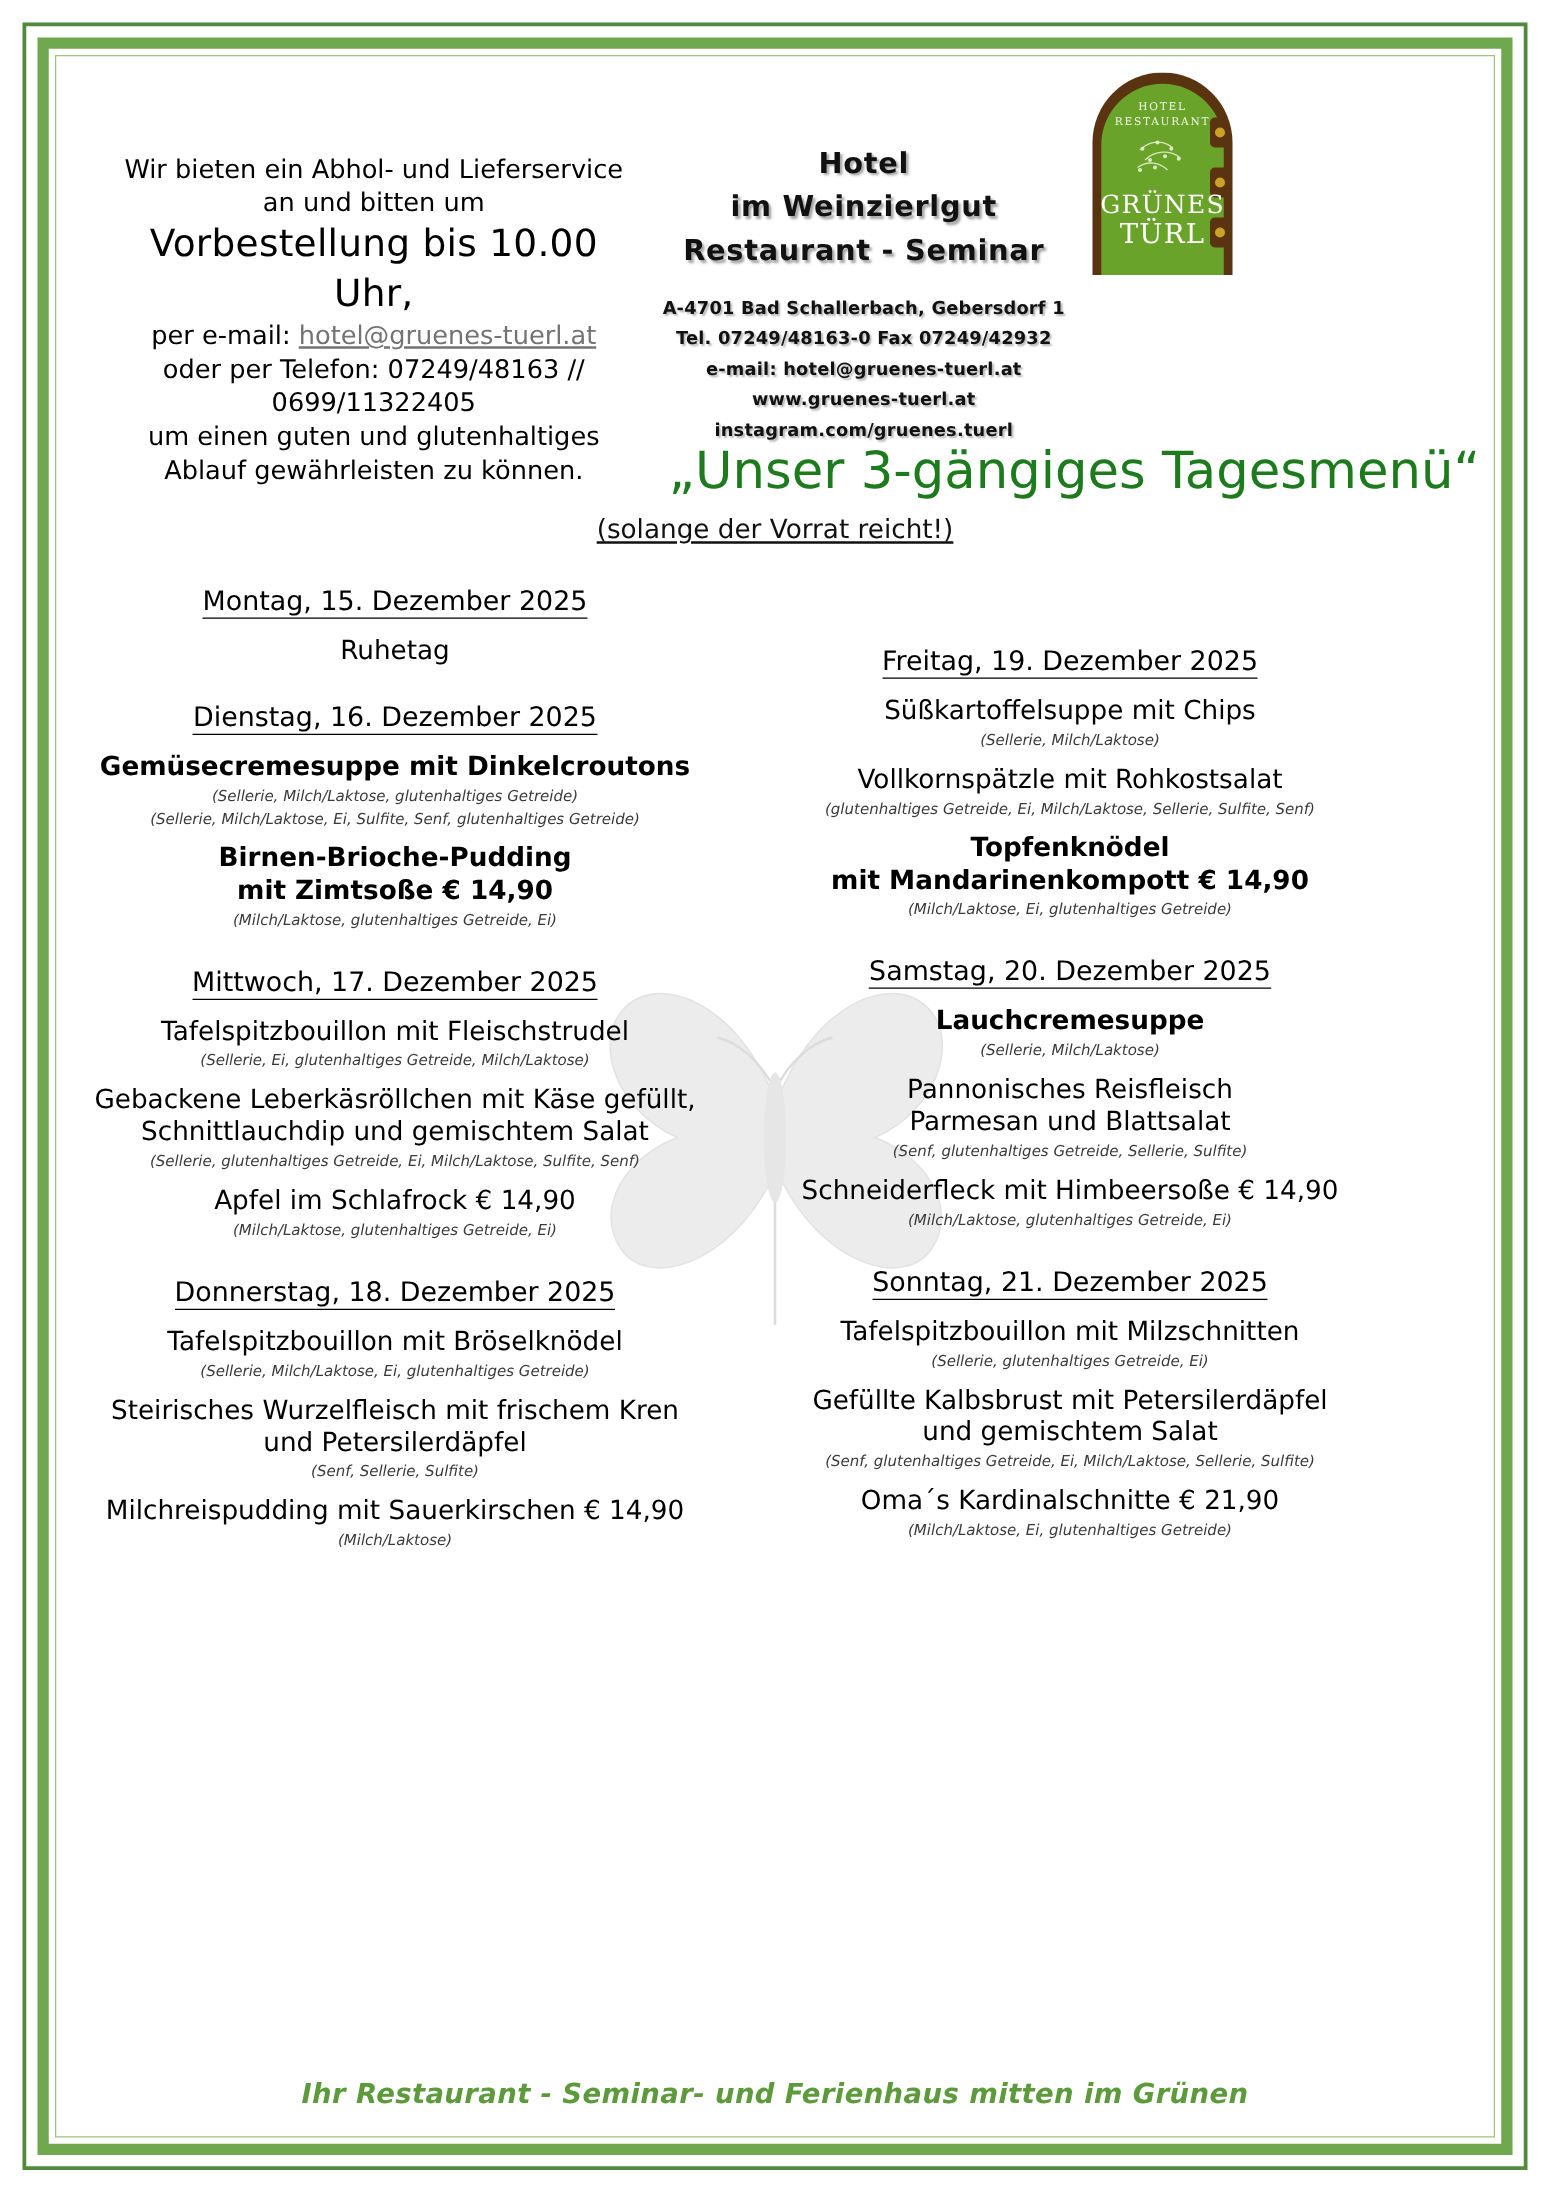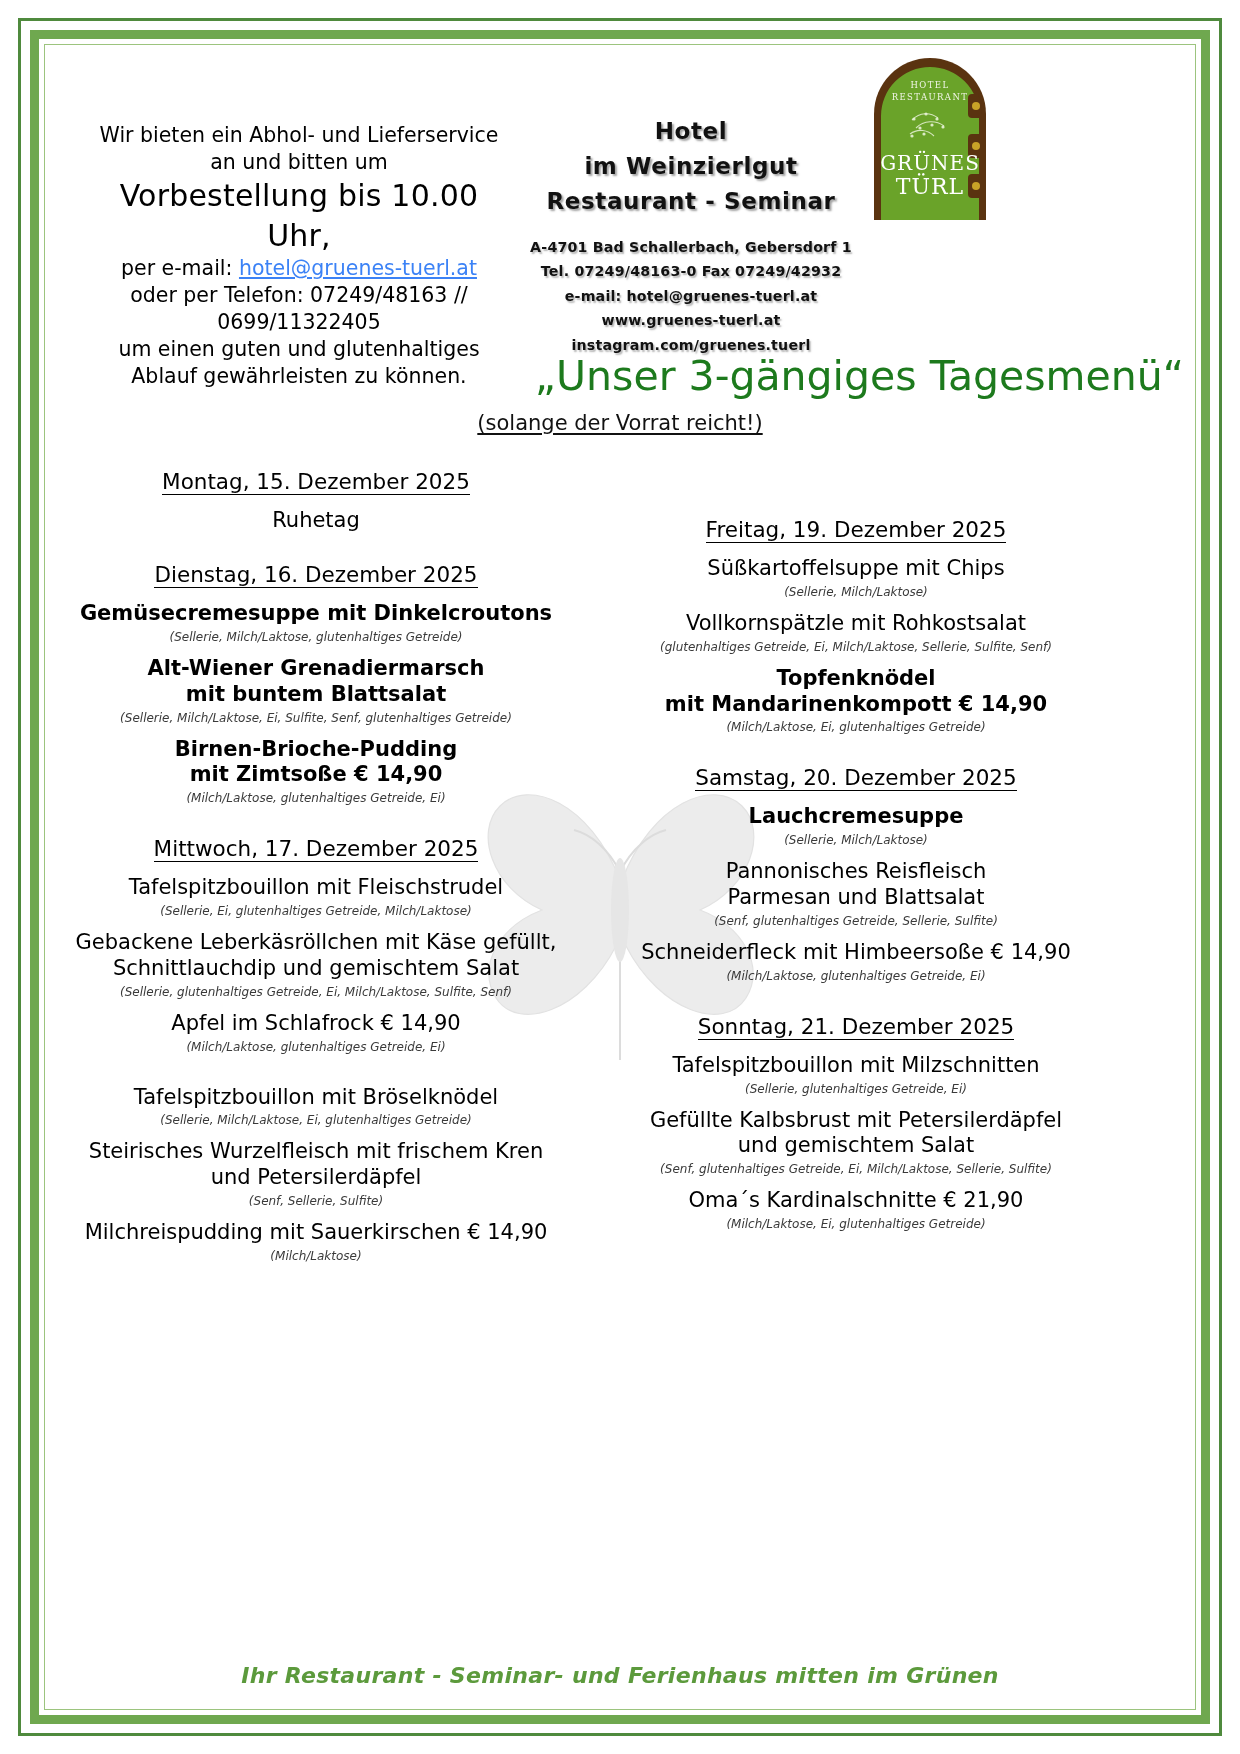--- a/index.html
+++ b/index.html
@@ -38,21 +38,21 @@
   .promo{
     position:absolute;left:28px;top:70px;width:430px;
     text-align:center;color:#000;
     font-family:"DejaVu Sans", sans-serif;
     line-height:1.32;
   }
   .promo .l1{font-size:20.5px;}
   .promo .big{font-size:30px;letter-spacing:.2px;margin-top:0;}
   .promo .l2{font-size:20.5px;}
   .promo .l3{font-size:20.5px;}
-  .promo a{color:#3b82f6;text-decoration:underline;text-align:center;}
+  .promo a{color:#737373;text-decoration:underline;text-align:center;}
 
   .hotelblock{
     position:absolute;left:470px;top:62px;width:330px;text-align:center;
     color:#111;
   }
   .hotelblock .hname{
     font-size:23px;font-weight:bold;line-height:1.52;letter-spacing:.6px;
     text-shadow:2px 2px 2px rgba(90,90,90,.55);
   }
   .hotelblock .hcontact{
@@ -197,36 +197,33 @@
     <div class="titlewrap">
       <div class="maintitle" style="color: rgb(29, 122, 29);">„Unser 3-gängiges Tagesmenü“</div>
       <div class="subtitle">(solange der Vorrat reicht!)</div>
     </div>
 
     <div class="columns">
       <div class="col col-left" id="col-left">
           <div class="day"><div class="day-date">Montag, 15. Dezember 2025</div><div class="rest">Ruhetag</div></div>
           <div class="day"><div class="day-date">Dienstag, 16. Dezember 2025</div><div class="dish bold first">
               <div>Gemüsecremesuppe mit Dinkelcroutons</div>
-            </div><div class="allerg">(Sellerie, Milch/Laktose, glutenhaltiges Getreide)</div><div class="dish bold">
-              <div>Alt-Wiener Grenadiermarsch</div>
-              <div>mit buntem Blattsalat</div>
-            </div><div class="allerg">(Sellerie, Milch/Laktose, Ei, Sulfite, Senf, glutenhaltiges Getreide)</div><div class="dish bold">
+            </div><div class="allerg">(Sellerie, Milch/Laktose, glutenhaltiges Getreide)</div><div class="allerg">(Sellerie, Milch/Laktose, Ei, Sulfite, Senf, glutenhaltiges Getreide)</div><div class="dish bold">
               <div>Birnen-Brioche-Pudding</div>
               <div>mit Zimtsoße  € 14,90</div>
             </div><div class="allerg">(Milch/Laktose, glutenhaltiges Getreide, Ei)</div></div>
           <div class="day"><div class="day-date">Mittwoch, 17. Dezember 2025</div><div class="dish first">
               <div>Tafelspitzbouillon mit Fleischstrudel</div>
             </div><div class="allerg">(Sellerie, Ei, glutenhaltiges Getreide, Milch/Laktose)</div><div class="dish">
               <div>Gebackene Leberkäsröllchen mit Käse gefüllt,</div>
               <div>Schnittlauchdip und gemischtem Salat</div>
             </div><div class="allerg">(Sellerie, glutenhaltiges Getreide, Ei, Milch/Laktose, Sulfite, Senf)</div><div class="dish">
               <div>Apfel im Schlafrock  € 14,90</div>
             </div><div class="allerg">(Milch/Laktose, glutenhaltiges Getreide, Ei)</div></div>
-          <div class="day"><div class="dish first">
+          <div class="day"><div class="day-date">Donnerstag, 18. Dezember 2025</div><div class="dish first">
               <div>Tafelspitzbouillon mit Bröselknödel</div>
             </div><div class="allerg">(Sellerie, Milch/Laktose, Ei, glutenhaltiges Getreide)</div><div class="dish">
               <div>Steirisches Wurzelfleisch mit frischem Kren</div>
               <div>und Petersilerdäpfel</div>
             </div><div class="allerg">(Senf, Sellerie, Sulfite)</div><div class="dish">
               <div>Milchreispudding mit Sauerkirschen  € 14,90</div>
             </div><div class="allerg">(Milch/Laktose)</div></div>
         </div>
       <div class="col col-right" id="col-right" style="margin-top: 48px;">
           <div class="day"><div class="day-date">Freitag, 19. Dezember 2025</div><div class="dish first">

